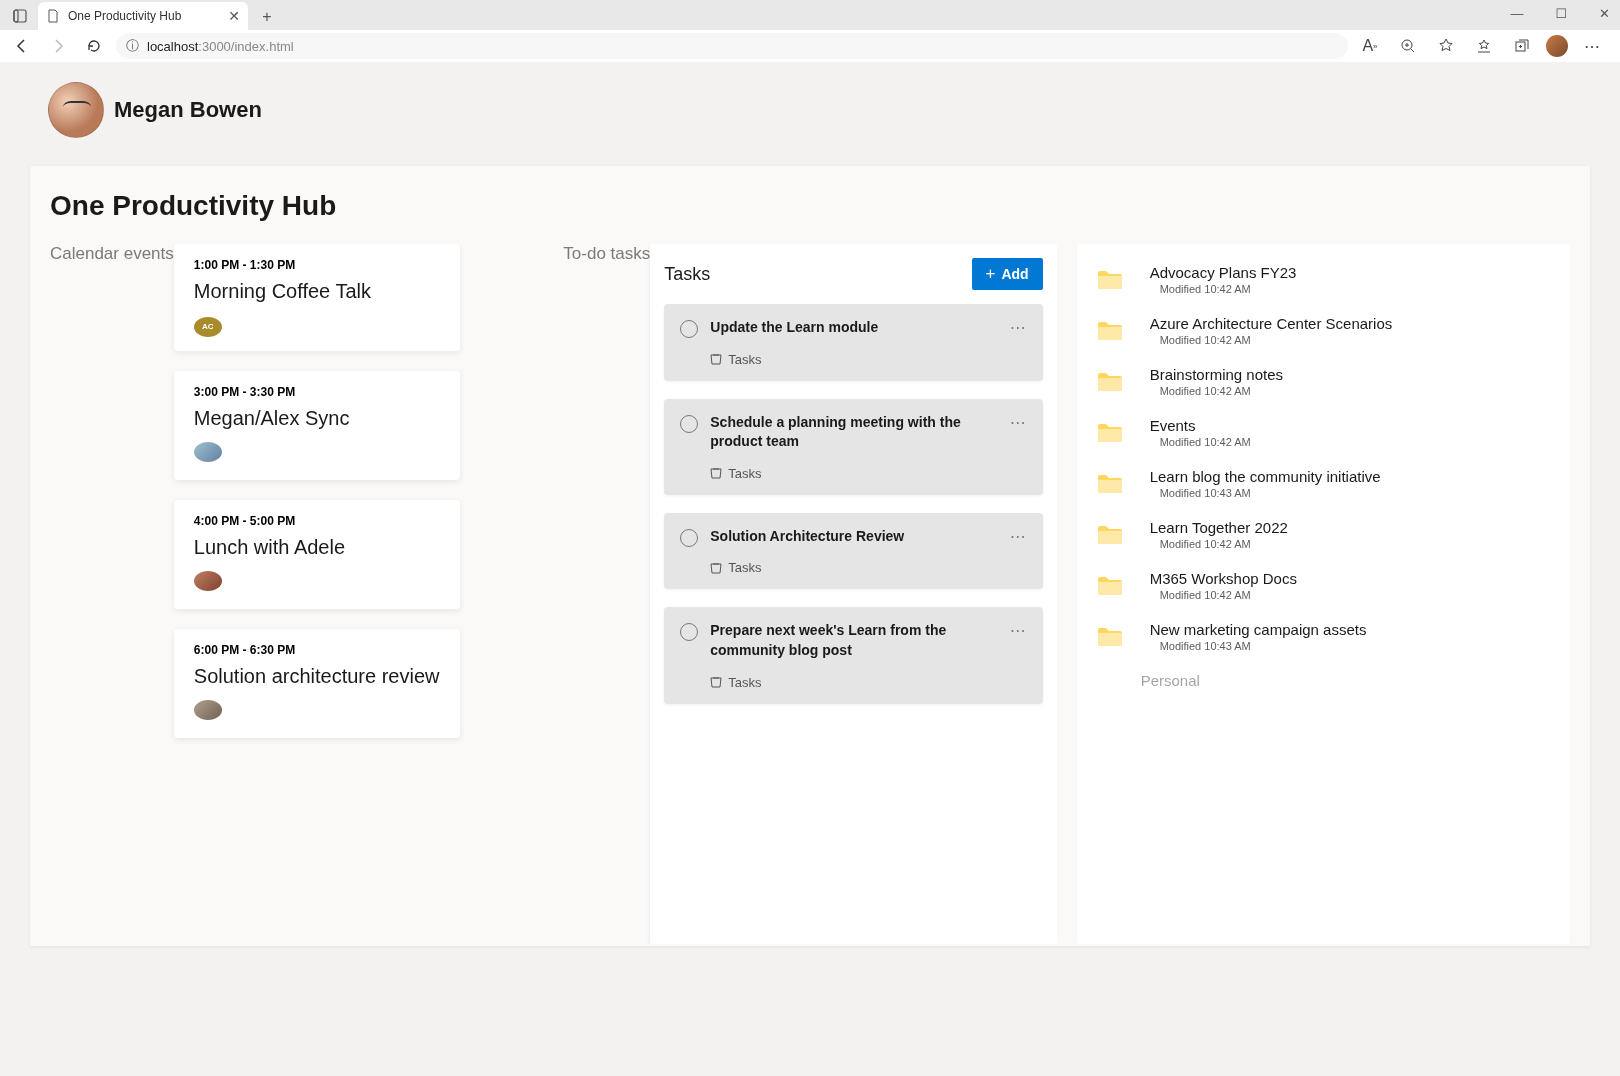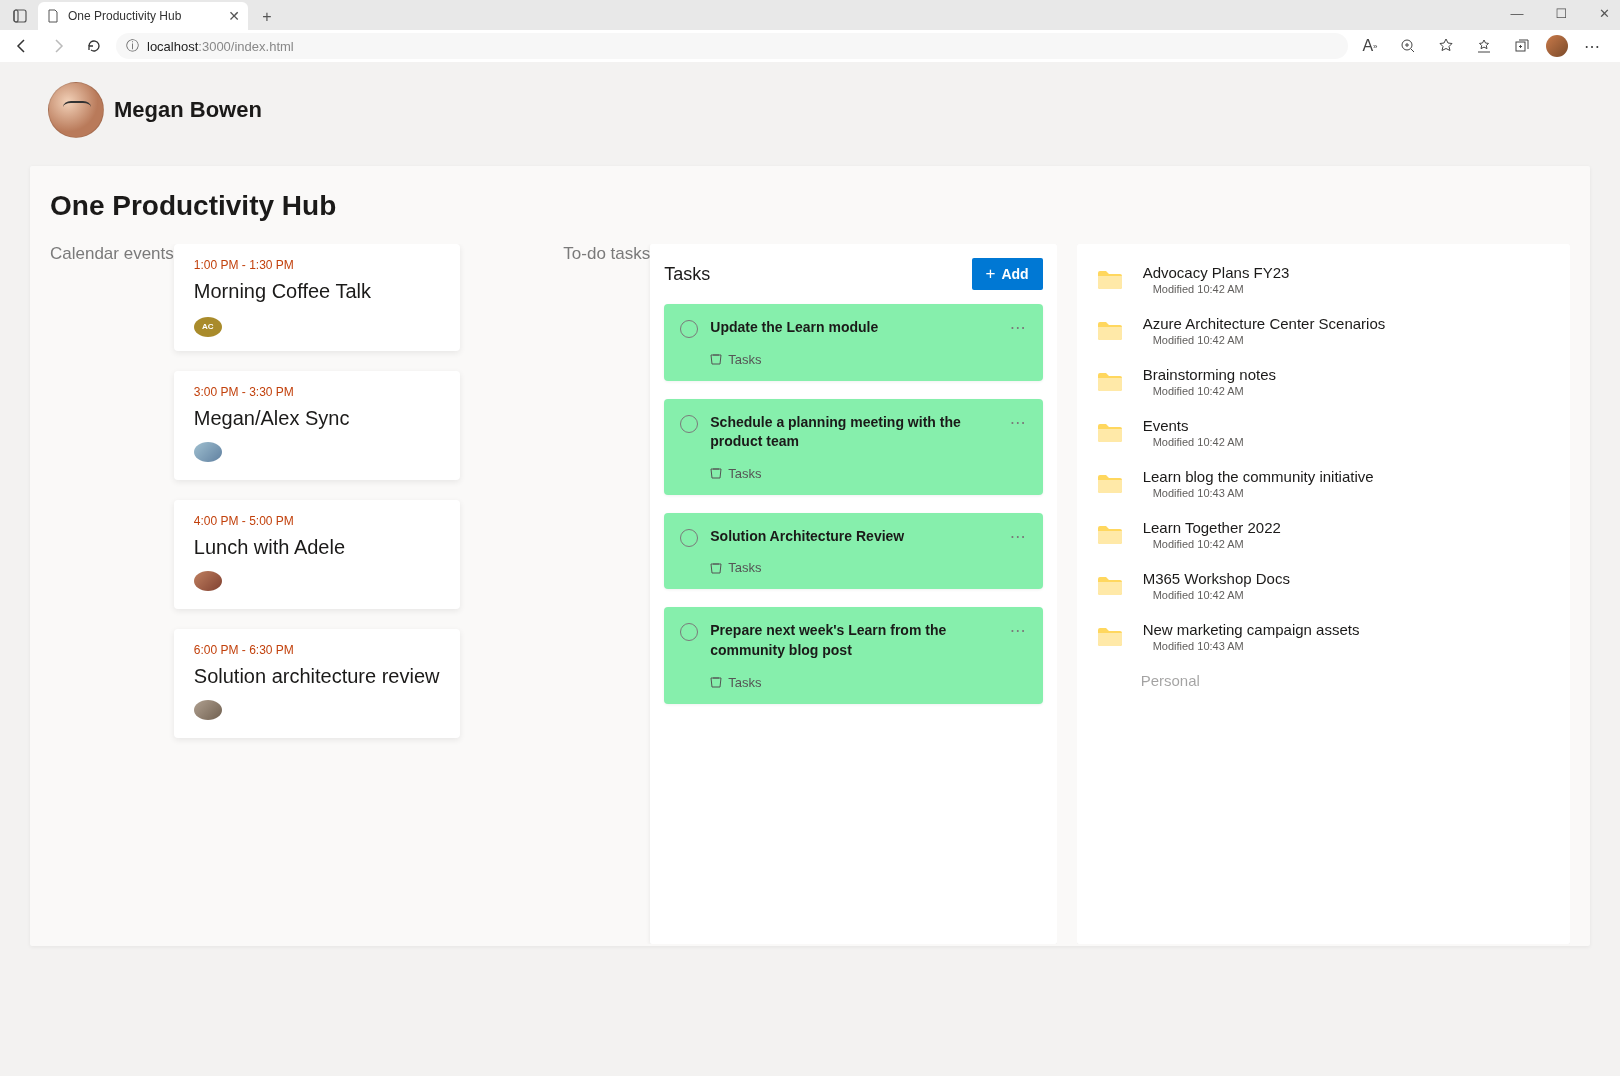--- a/index.html
+++ b/index.html
@@ -135,21 +135,21 @@
     .col-header { font-size: 17px; font-weight: 400; color: #7a7a7a; margin-bottom: 20px; }
 
     
     .event-card {
       background: #fff;
       border-radius: 4px;
       box-shadow: 0 2px 6px rgba(0,0,0,0.08);
       padding: 14px 20px;
       margin-bottom: 20px;
     }
-    .event-time { font-size: 12px; font-weight: 400; color: #c2410c; margin-bottom: 8px; }
+    .event-time { font-size: 12px; font-weight: 700; color: #000000; margin-bottom: 8px; }
     .event-title { font-size: 20px; font-weight: 400; color: #1b1a19; margin-bottom: 12px; }
     .event-attendee {
       width: 28px; height: 20px; border-radius: 50%;
       display: inline-flex; align-items:center; justify-content:center;
       font-size: 8px; font-weight:600; color:#fff;
     }
     .att-gold { background: #a98b2b; }
     .att-blue { background: linear-gradient(135deg,#a0c0d0,#6080a0); }
     .att-adele { background: linear-gradient(135deg,#c08060,#804030); }
     .att-grey { background: linear-gradient(135deg,#b0a090,#706050); }
@@ -166,21 +166,21 @@
     }
     .tasks-header { display: flex; justify-content: space-between; align-items: center; margin-bottom: 14px; }
     .tasks-title { font-size: 18px; font-weight: 400; color: #1b1a19; }
     .add-btn {
       background: #0078d4; color: #fff; border: none; border-radius: 2px;
       padding: 6px 14px; display: flex; align-items: center; gap: 6px;
       font-size: 14px; font-weight: 600; cursor: pointer;
     }
     .add-btn .plus { font-size: 17px; font-weight: 300; }
     .task-card {
-      background: #86efac;
+      background: #e5e5e5;
       border-radius: 4px;
       box-shadow: 0 1px 3px rgba(0,0,0,0.06);
       padding: 14px 16px;
       margin-bottom: 18px;
       display: flex;
       gap: 12px;
     }
     .task-circle {
       width: 18px; height: 18px; border: 1.5px solid #7a7a7a; border-radius: 50%;
       flex-shrink: 0; margin-top: 2px;
@@ -195,21 +195,21 @@
 
     
     .files-panel {
       background: #fff;
       border-radius: 2px;
       box-shadow: 0 1px 4px rgba(0,0,0,0.08);
       padding: 10px 0;
       flex: 1;
       overflow-y: auto;
     }
-    .file-row { display: flex; align-items: center; gap: 20px; padding: 10px 20px; }
+    .file-row { display: flex; align-items: center; gap: 27px; padding: 10px 20px; }
     .folder-icon { width: 26px; height: 22px; }
     .folder-icon svg { width: 100%; height: 100%; }
     .file-info { flex: 1; }
     .file-name { font-size: 15px; color: #1b1a19; }
     .file-modified { font-size: 11px; color: #605e5c; margin-top: 2px; margin-left: 10px; }
     .file-cut { font-size: 15px; color: #1b1a19; padding: 10px 20px 0 64px; }
 
   </style>
 </head>
 <body>

